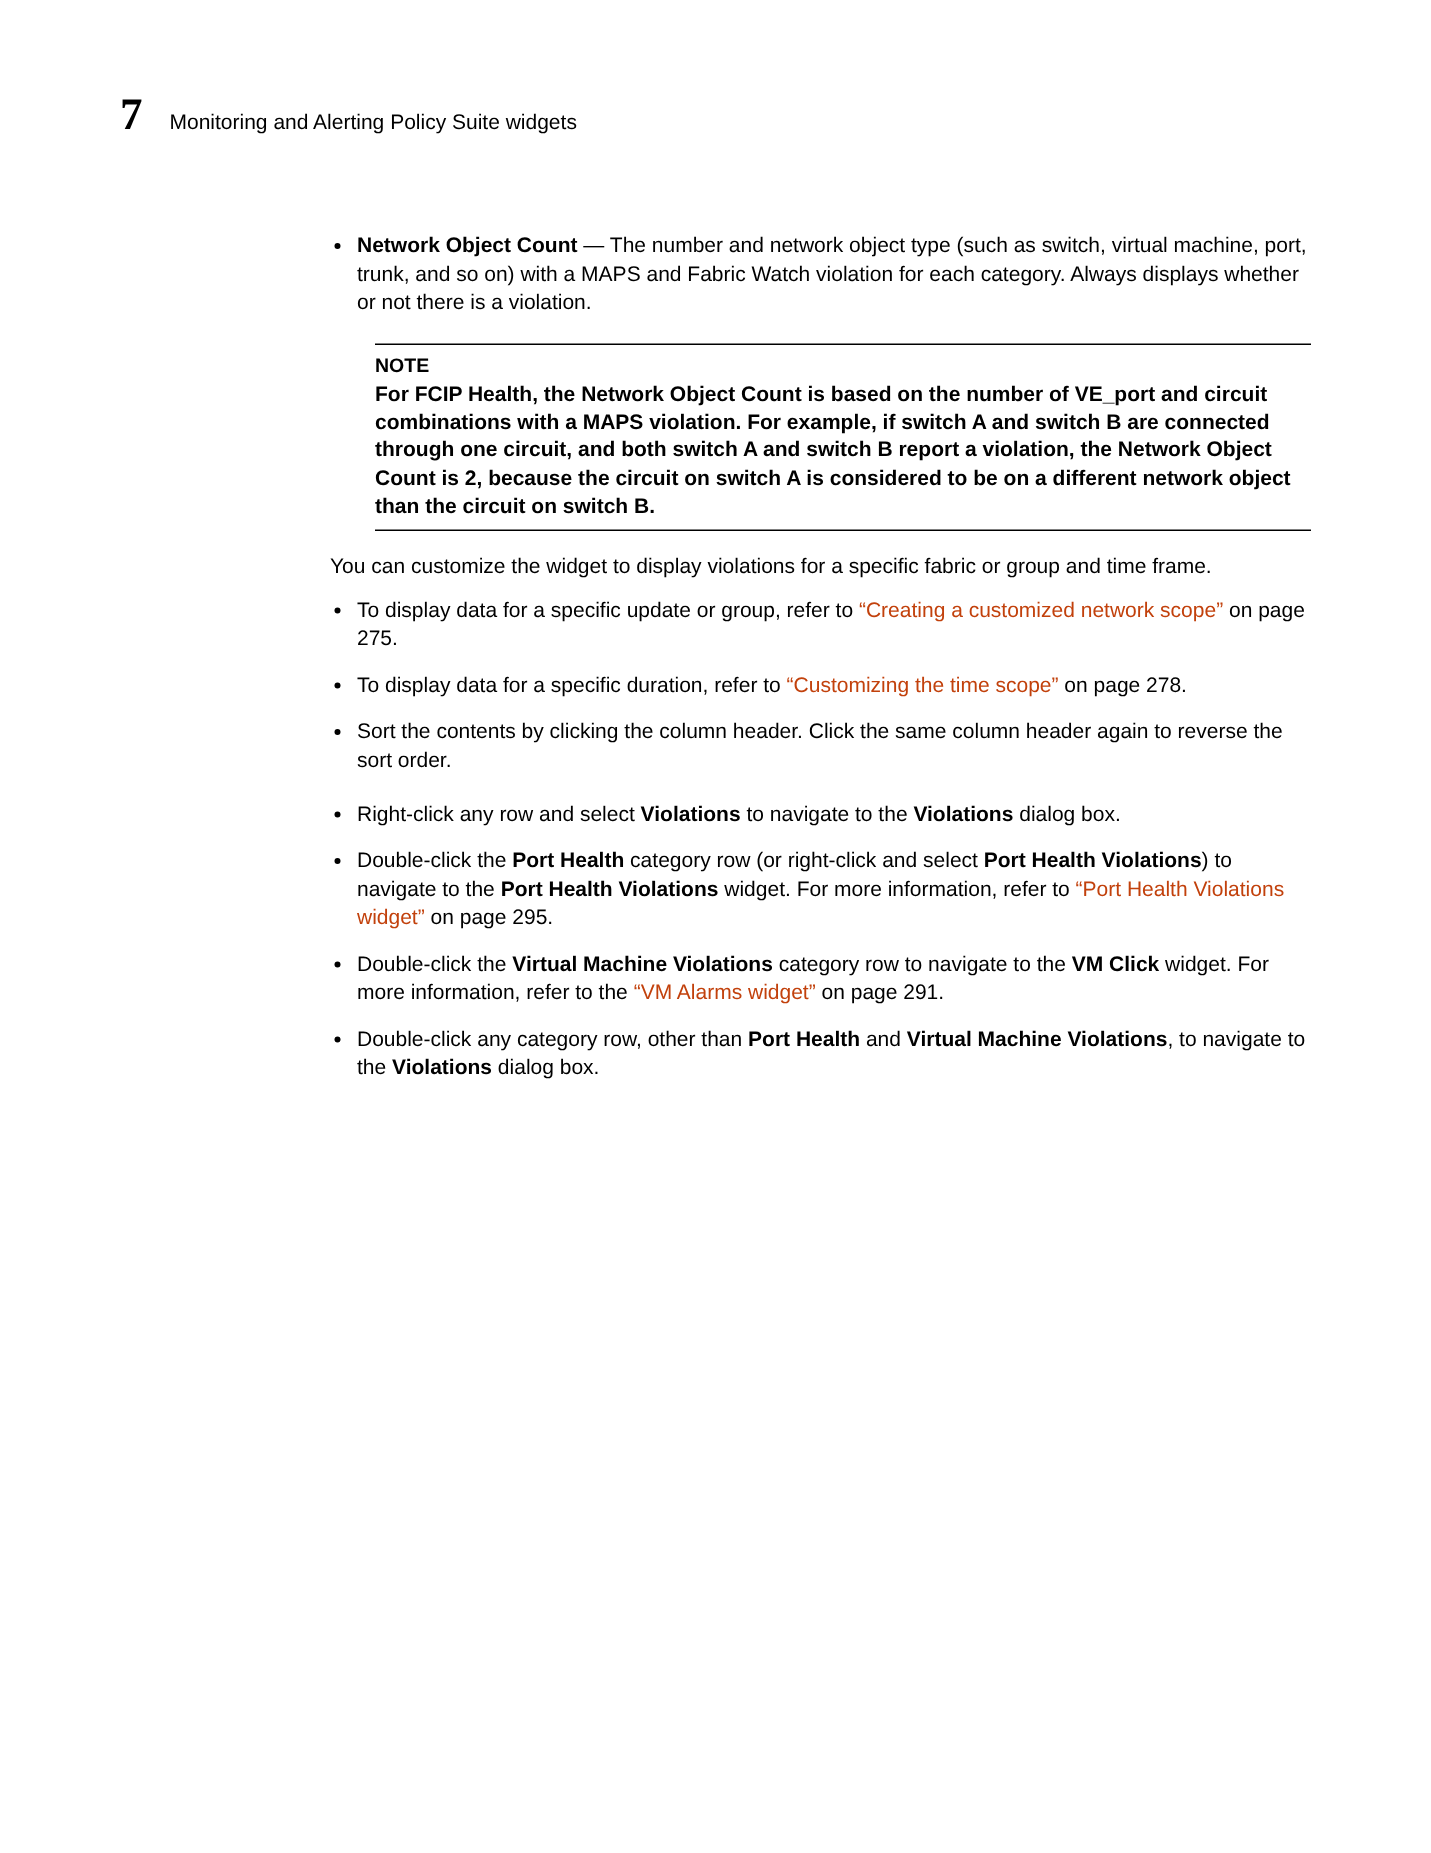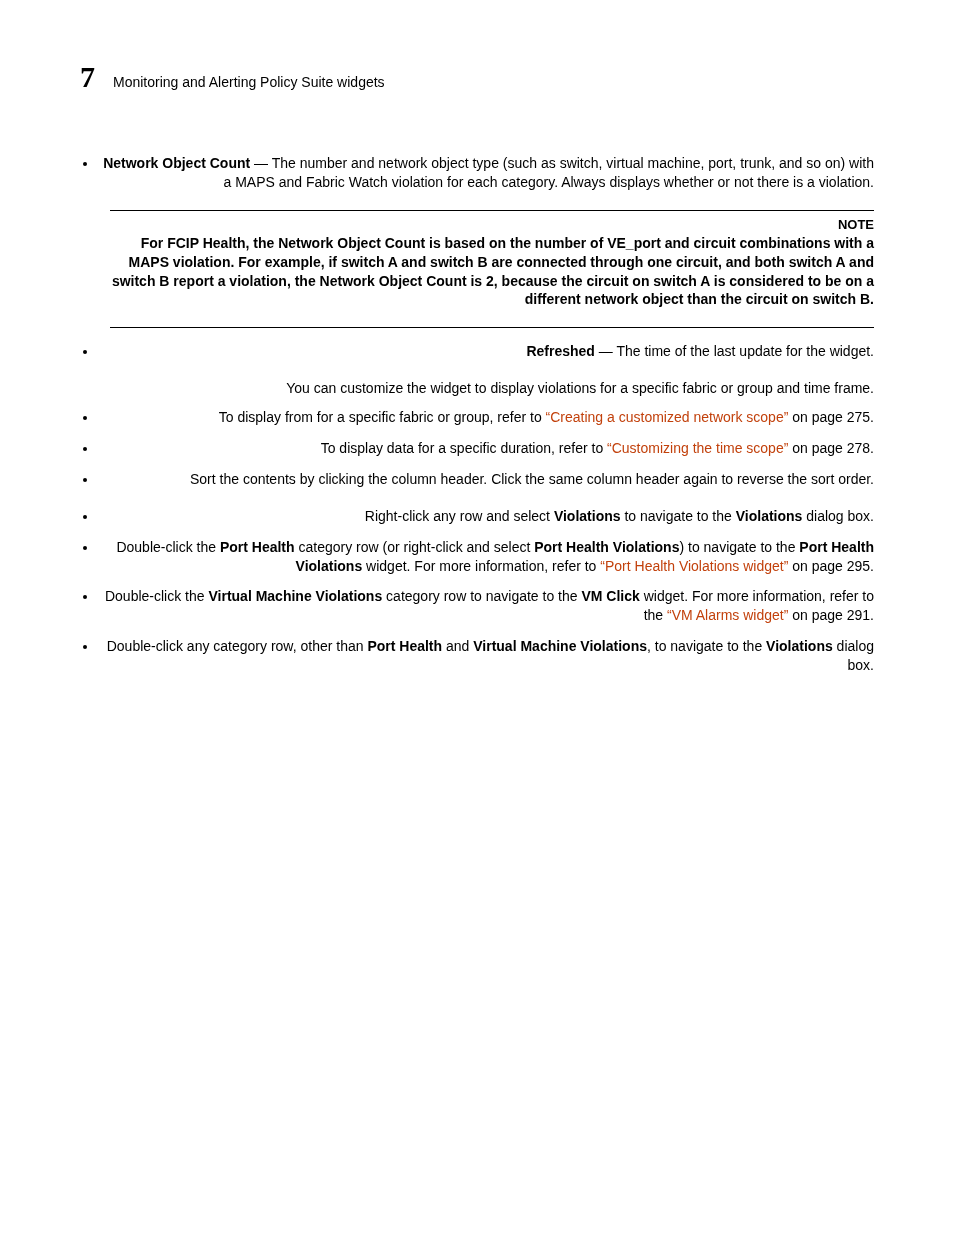--- a/index.html
+++ b/index.html
@@ -24,38 +24,38 @@
   .chapter-number {
     font-size: 30px;
     font-weight: bold;
     font-family: Georgia, 'Times New Roman', serif;
   }
   .header-title {
     font-size: 14px;
     color: #000000;
   }
   .content {
-    text-align: right;
+    margin-left: 140px;
   }
   ul.body-list {
     list-style: disc;
     padding-left: 18px;
     margin: 0 0 18px 0;
   }
   ul.body-list li {
     margin-bottom: 12px;
     line-height: 1.35;
   }
   .bold {
     font-weight: bold;
   }
   .note-box {
     border-top: 1.5px solid #000;
     border-bottom: 1.5px solid #000;
-    padding: 6px 0 18px 0;
+    padding: 6px 0 6px 0;
     margin: 0 0 14px 30px;
   }
   .note-heading {
     font-weight: bold;
     font-size: 13px;
     margin-bottom: 2px;
   }
   .note-body {
     line-height: 1.35;
     font-weight: bold;
@@ -92,30 +92,25 @@
       <li>
         <span class="bold">Network Object Count</span><span> — The number and network object type (such as switch, virtual machine, port, trunk, and so on) with a MAPS and Fabric Watch violation for each category. Always displays whether or not there is a violation.</span>
       </li>
     </ul>
 
     <div class="note-box">
       <div class="note-heading">NOTE</div>
       <div class="note-body">For FCIP Health, the Network Object Count is based on the number of VE_port and circuit combinations with a MAPS violation. For example, if switch A and switch B are connected through one circuit, and both switch A and switch B report a violation, the Network Object Count is 2, because the circuit on switch A is considered to be on a different network object than the circuit on switch B.</div>
     </div>
 
-    <ul class="body-list">
-      <li>
-        <span class="bold">Refreshed</span><span> — The time of the last update for the widget.</span>
-      </li>
-    </ul>
 
     <p class="para">You can customize the widget to display violations for a specific fabric or group and time frame.</p>
     <ul class="body-list">
       <li>
-        <span>To display from for a specific fabric or group, refer to </span><a class="link">“Creating a customized network scope”</a><span> on page 275.</span>
+        <span>To display data for a specific update or group, refer to </span><a class="link">“Creating a customized network scope”</a><span> on page 275.</span>
       </li>
       <li>
         <span>To display data for a specific duration, refer to </span><a class="link">“Customizing the time scope”</a><span> on page 278.</span>
       </li>
       <li>
         <span>Sort the contents by clicking the column header. Click the same column header again to reverse the sort order.</span>
       </li>
     </ul>
 
     <ul class="body-list">

